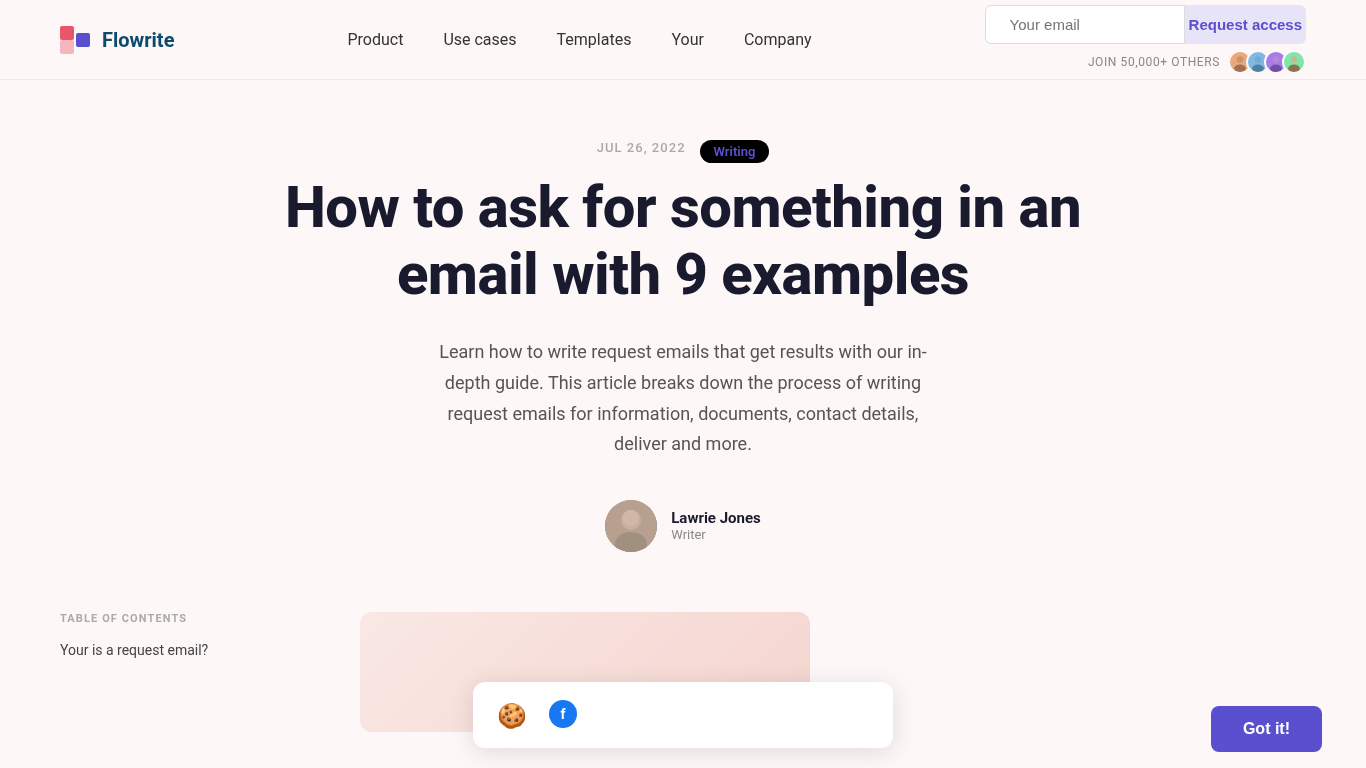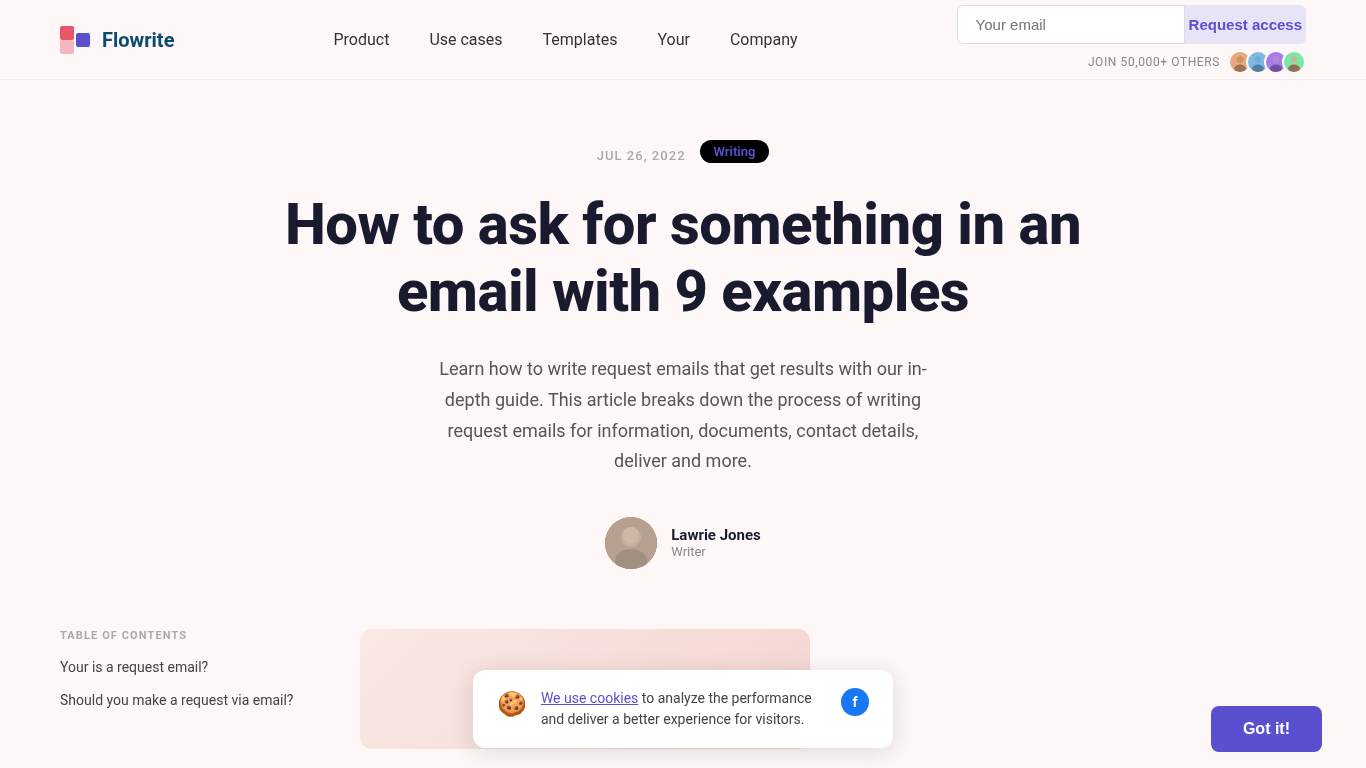--- a/index.html
+++ b/index.html
@@ -65,27 +65,27 @@
       align-items: flex-end;
       gap: 6px;
     }
 
     .nav-form {
       display: flex;
       gap: 0;
     }
 
     .email-input {
-      padding: 10px 18px;
+      padding: 10px 24px;
       border: 1px solid #ddd;
       border-radius: 6px 0 0 6px;
       font-size: 15px;
       outline: none;
       background: #fff;
-      width: 228px;
+      width: 200px;
       color: #999;
     }
 
     .request-btn {
       padding: 10px 4px;
       background-color: #e8e4f8;
       color: #5a4fcf;
       border: none;
       border-radius: 0 6px 6px 0;
       font-size: 15px;
@@ -135,23 +135,23 @@
     .hero {
       display: flex;
       flex-direction: column;
       align-items: center;
       text-align: center;
       padding: 60px 40px 40px;
     }
 
     .date-badge-row {
       display: flex;
-      align-items: flex-end;
+      align-items: flex-start;
       gap: 14px;
-      margin-bottom: 28px;
+      margin-bottom: 11px;
     }
 
     .date-text {
       font-size: 13px;
       color: #aaa;
       letter-spacing: 0.08em;
       font-weight: 500;
     }
 
     .category-badge {
@@ -413,29 +413,25 @@
       <div class="author-name">Lawrie Jones</div>
       <div class="author-role">Writer</div>
     </div>
   </div>
 </section>
 
 <div class="content-area">
   <aside class="toc-sidebar">
     <div class="toc-title">TABLE OF CONTENTS</div>
     <div class="toc-item">Your is a request email?</div>
-    <div class="toc-item">Should you make a request via email?</div>
   </aside>
 
   <div class="article-image-area"></div>
 </div>
 
 <div class="cookie-banner">
   <span class="cookie-icon">🍪</span>
-  <div class="cookie-text">
-    <a class="cookie-link">We use cookies</a><span> to analyze the performance and deliver a better experience for visitors.</span>
-  </div>
   <div class="cookie-social">
     <div class="facebook-icon">f</div>
   </div>
 </div>
 
 <button class="got-it-btn">Got it!</button>
 
 </body></html>

